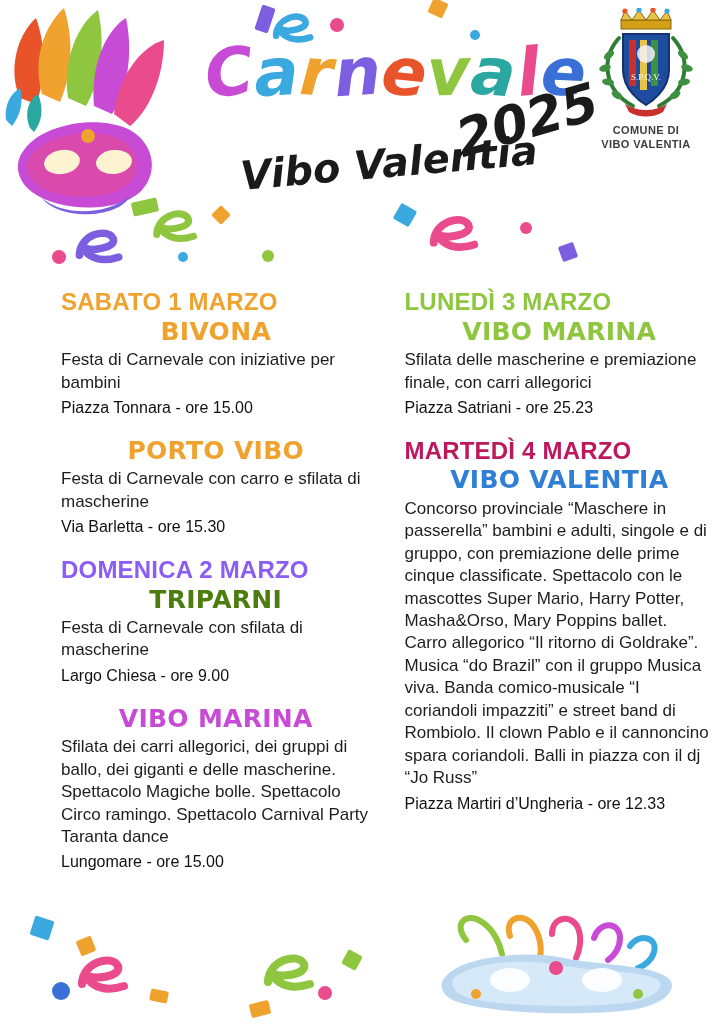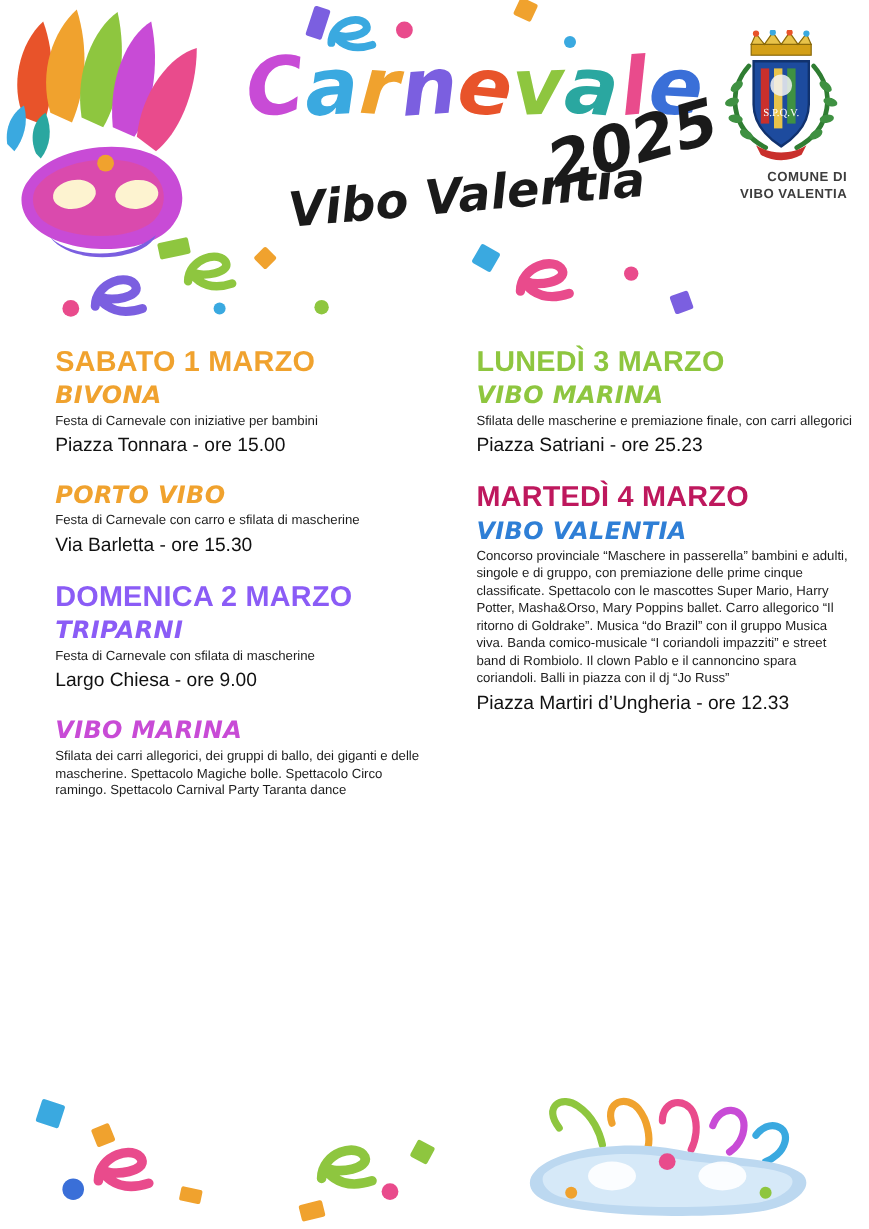--- a/index.html
+++ b/index.html
@@ -85,23 +85,23 @@
     font-weight: bold;
     font-style: italic;
     font-size: 52px;
     color: #1a1a1a;
     transform: rotate(-16deg);
   }
 
   .crest-wrap {
     position: absolute;
     right: 18px;
-    top: 25px;
+    top: 8px;
     width: 120px;
-    text-align: right;
+    text-align: center;
   }
   .crest-caption {
     font-size: 11px;
     font-weight: bold;
     color: #3d3d3d;
     letter-spacing: .4px;
     line-height: 1.25;
     margin-top: 2px;
   }
 
@@ -111,41 +111,41 @@
     top: 288px;
     left: 0;
     width: 724px;
     display: flex;
     gap: 0;
   }
   .col {
     width: 335px;
     padding: 0 10px 0 0;
   }
-  .col.left  { margin-left: 46px; }
+  .col.left  { margin-left: 61px; }
   .col.right { margin-left: 24px; }
 
   .day-title {
     font-size: 24px;
     font-weight: bold;
     letter-spacing: .2px;
     margin: 0 0 2px 0;
     line-height: 1.15;
   }
   .place {
     font-family: "DejaVu Sans", sans-serif;
-    font-style: italic;
-    font-weight: bold;
-    font-size: 20px;
+    font-weight: bold;
+    font-size: 25px;
     letter-spacing: .3px;
     margin: 0 0 4px 0;
     line-height: 1.1;
+    text-align: center;
   }
   .desc {
-    font-size: 11px;
+    font-size: 17px;
     color: #1d1d1d;
     line-height: 1.32;
     margin: 0 0 4px 0;
   }
   .venue {
     font-size: 16px;
     font-weight: normal;
     color: #111;
     margin: 0 0 18px 0;
     line-height: 1.3;
@@ -301,28 +301,29 @@
         <div class="place" style="color:#f0a22e">PORTO VIBO</div>
         <div class="desc">Festa di Carnevale con carro e sfilata di mascherine</div>
         <div class="venue">Via Barletta - ore 15.30</div>
       </div>
     </div>
 
     <div class="day-block">
       <div class="day-title" style="color:#8b5cf6">DOMENICA 2 MARZO</div>
 
       <div class="block">
-        <div class="place" style="color:#8b5cf6">TRIPARNI</div>
+        <div class="place" style="color:#4d7c0f">TRIPARNI</div>
         <div class="desc">Festa di Carnevale con sfilata di mascherine</div>
         <div class="venue">Largo Chiesa - ore 9.00</div>
       </div>
 
       <div class="block">
         <div class="place" style="color:#c84bd6">VIBO MARINA</div>
         <div class="desc">Sfilata dei carri allegorici, dei gruppi di ballo, dei giganti e delle mascherine. Spettacolo Magiche bolle. Spettacolo Circo ramingo. Spettacolo Carnival Party Taranta dance</div>
+        <div class="venue">Lungomare - ore 15.00</div>
       </div>
     </div>
   </div>
 
   <div class="col right">
 
     <div class="day-block">
       <div class="day-title" style="color:#8ec63f">LUNEDÌ 3 MARZO</div>
 
       <div class="block">

